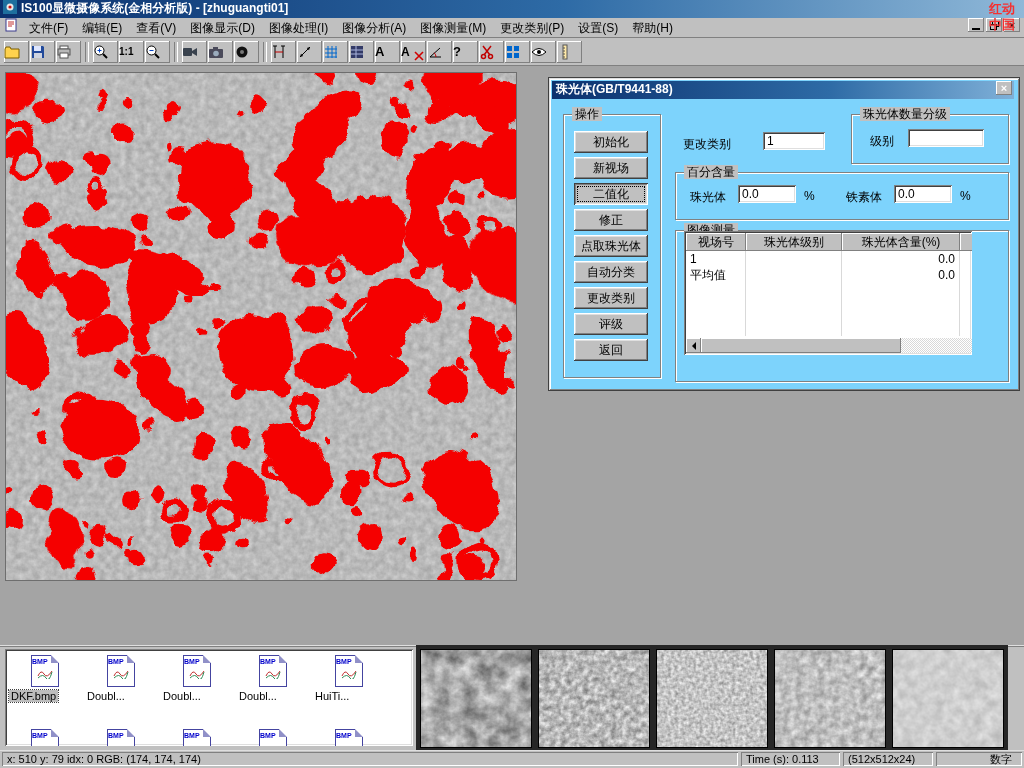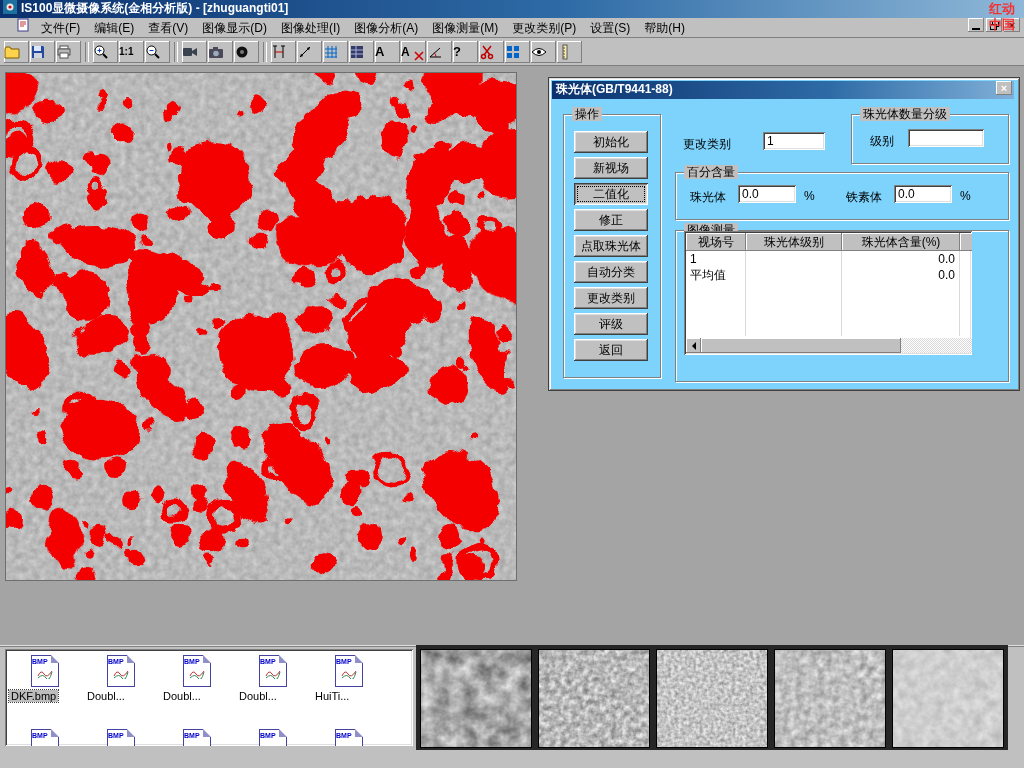--- a/index.html
+++ b/index.html
@@ -11,21 +11,21 @@
   .raised{background:#c0c0c0;box-shadow:inset -1px -1px 0 #404040,inset 1px 1px 0 #fff,inset -2px -2px 0 #808080,inset 2px 2px 0 #dfdfdf}
   .raised-thin{background:#c0c0c0;box-shadow:inset -1px -1px 0 #808080,inset 1px 1px 0 #fff}
   .sunken{background:#fff;box-shadow:inset 1px 1px 0 #808080,inset -1px -1px 0 #fff,inset 2px 2px 0 #404040,inset -2px -2px 0 #dfdfdf}
   .pressed{box-shadow:inset 1px 1px 0 #404040,inset -1px -1px 0 #fff,inset 2px 2px 0 #808080,inset -2px -2px 0 #dfdfdf !important;
            outline:1px dotted #000;outline-offset:-4px}
   
   #titlebar{left:0;top:0;width:1024px;height:18px;background:linear-gradient(90deg,#0b316e,#2e6ba6 55%,#8fb8d8);
             color:#fff;font-weight:bold;padding-left:3px;box-sizing:border-box}
   #watermark{right:3px;top:1px;width:32px;color:#f53131;font-weight:bold;font-size:13px;line-height:16px;
              word-break:break-all;text-align:left;z-index:90}
-  #menubar{left:0;top:18px;width:1024px;height:20px;background:#c0c0c0;border-bottom:1px solid #808080;box-sizing:border-box;padding-left:14px}
+  #menubar{left:0;top:18px;width:1024px;height:20px;background:#c0c0c0;border-bottom:1px solid #808080;box-sizing:border-box;padding-left:2px}
   .mitem{padding:0 7px;height:20px;line-height:20px;cursor:default}
   #wincontrols{margin-left:auto;margin-right:4px;gap:2px;display:flex}
   .wbtn{width:16px;height:14px;display:flex;align-items:center;justify-content:center;font-size:11px;font-weight:bold;line-height:10px}
   .ic-min{display:block;width:8px;height:2px;background:#000;margin-top:7px}
   #toolbar{left:0;top:38px;width:1024px;height:28px;background:#c0c0c0;border-bottom:1px solid #808080;
            box-sizing:border-box;display:flex;align-items:center;padding:0 4px;gap:1px}
   .tbtn{position:relative;width:25px;height:22px;display:flex;align-items:center;justify-content:flex-start;flex:none}
   .tsep{width:2px;height:20px;margin:0 3px;border-left:1px solid #808080;border-right:1px solid #fff;flex:none}
   .tlabel{font-weight:bold;font-size:10px}
   
@@ -710,14 +710,20 @@
               <feFuncG type="linear" slope="0.3" intercept="0.66"></feFuncG>
               <feFuncB type="linear" slope="0.3" intercept="0.66"></feFuncB>
               <feFuncA type="linear" slope="0" intercept="1"></feFuncA>
             </feComponentTransfer>
           </filter>
         <rect width="110" height="97" filter="url(#th5)"></rect>
         </svg>
     </div>
   </div>
 
+  <div class="abs" id="statusbar">
+    <div class="spanel" style="left:2px;width:736px">x: 510 y: 79  idx: 0  RGB: (174, 174, 174)</div>
+    <div class="spanel" style="left:741px;width:99px">Time (s): 0.113</div>
+    <div class="spanel" style="left:843px;width:90px">(512x512x24)</div>
+    <div class="spanel" style="left:936px;width:86px;text-align:right;padding-right:10px">数字</div>
+  </div>
 
 </div>
 
 </body></html>

